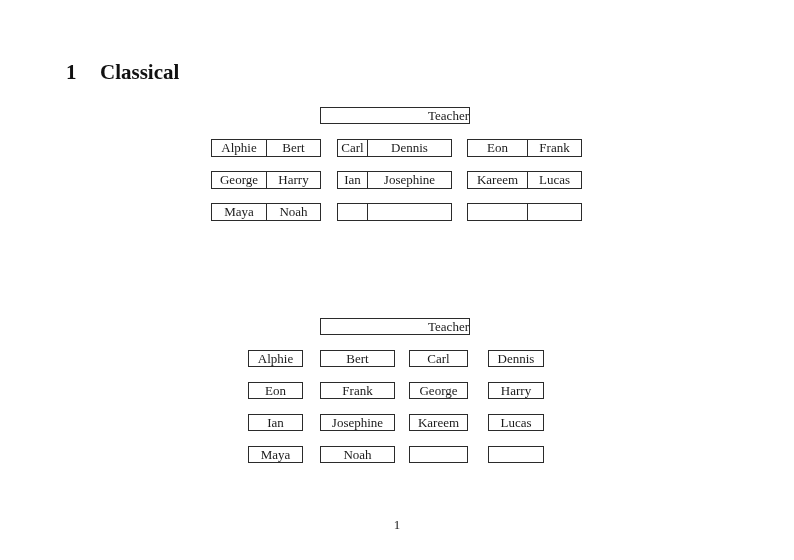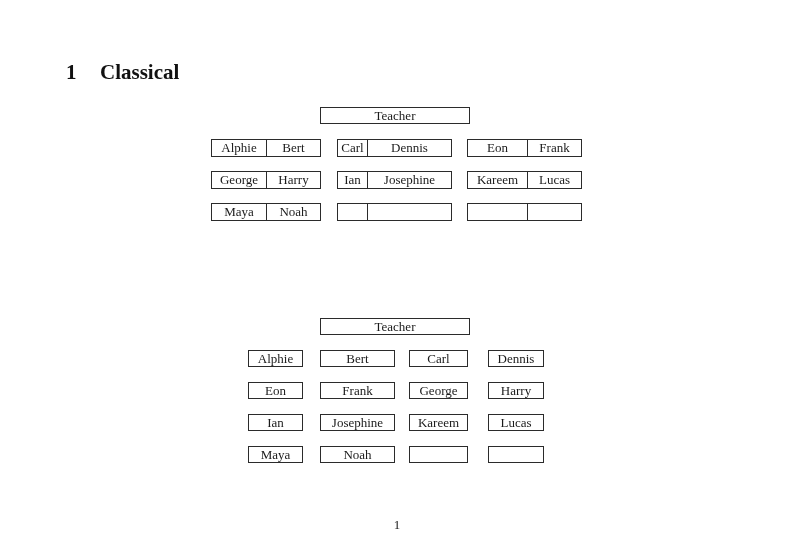--- a/index.html
+++ b/index.html
@@ -29,21 +29,21 @@
     display: inline-block;
     width: 34px;
   }
   
   .teacher {
     position: absolute;
     width: 150px;
     height: 17px;
     border: 1px solid #2b2b2b;
     box-sizing: border-box;
-    text-align: center;
+    text-align: right;
     font-size: 13px;
     line-height: 15px;
   }
   
   .desk {
     position: absolute;
     height: 18px;
     border: 1px solid #2b2b2b;
     box-sizing: border-box;
     display: flex;

